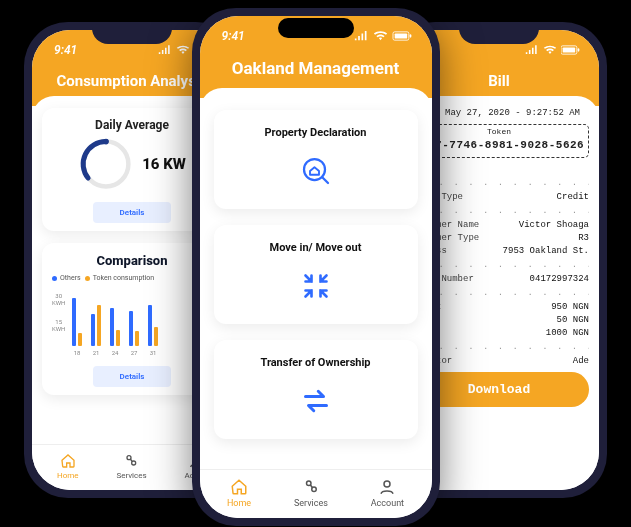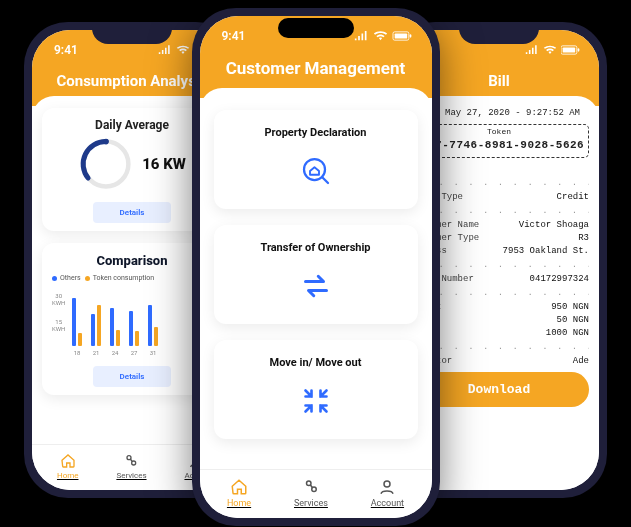--- a/index.html
+++ b/index.html
@@ -53,20 +53,21 @@
   .status-bar {
     background: #F5A623;
     color: #fff;
     height: 40px;
     display: flex;
     align-items: center;
     justify-content: space-between;
     padding: 0 18px 0 22px;
     font-size: 12px;
     font-weight: 600;
+    font-style: italic;
   }
   .status-icons { display: flex; align-items: center; gap: 4px; }
   .header {
     background: #F5A623;
     color: #fff;
     text-align: center;
     font-weight: 700;
     padding: 2px 0 20px;
   }
   .header.h-left { font-size: 15px; padding-bottom: 16px; }
@@ -142,21 +143,21 @@
   .row .k { color:#444; white-space:nowrap; overflow:hidden; }
   .row .v { color:#111; text-align:right; white-space: nowrap; margin-left:4px;}
   .download-btn {
     background:#F5A623; color:#fff; font-size:13px; font-weight:700;
     border-radius: 20px; text-align:center; padding:10px 0; margin-top:6px;
   }
 
   
   .tabbar {
     display:flex; justify-content:space-around; align-items:center;
-    padding: 8px 6px 10px; border-top:1px solid #eee; background:#fff;text-decoration:underline;
+    padding: 8px 6px 10px; border-top:1px solid #eee; background:#fff;
   }
   .tab { display:flex; flex-direction:column; align-items:center; gap:2px; font-size:8px; color:#555; }
   .tab.active { color:#F5A623; }
   .tab svg { width:16px; height:16px; }
   .phone.center .tab svg { width:18px; height:18px; }
   .phone.center .tab { font-size:9px; }
 
   
   .phone.left .content, .phone.right .content { padding: 12px 10px 6px; }
 </style>
@@ -349,60 +350,60 @@
         <svg width="15" height="10" viewBox="0 0 18 12">
             <path fill="#fff" d="M9 11L11 8.5C10 7.7 8 7.7 7 8.5zM4 6C7 3.5 11 3.5 14 6L12.5 7.5C10.5 6 7.5 6 5.5 7.5zM1 3C5.5-0.5 12.5-0.5 17 3L15.5 4.5C12 1.8 6 1.8 2.5 4.5z"></path>
           </svg>
         <svg width="22" height="10" viewBox="0 0 24 12">
             <rect x="0" y="1" width="19" height="10" rx="2" fill="none" stroke="#fff"></rect>
             <rect x="2" y="3" width="15" height="6" rx="1" fill="#fff"></rect>
             <rect x="20" y="4" width="2" height="4" rx="1" fill="#fff"></rect>
           </svg>
       </span>
     </div>
-    <div class="header h-center">Customer Management</div>
+    <div class="header h-center">Oakland Management</div>
     <div class="content center-c">
 
       <div class="card">
         <div class="card-title">Property Declaration</div>
         <div class="icon-wrap">
           <svg viewBox="0 0 48 48">
               <circle cx="22" cy="22" r="14" fill="none" stroke="#2f6bff" stroke-width="3"></circle>
               <path d="M32 32l8 8" stroke="#2f6bff" stroke-width="3" stroke-linecap="round"></path>
               <path d="M16 24l6-5 6 5v5H16z" fill="none" stroke="#2f6bff" stroke-width="2.5" stroke-linejoin="round"></path>
-            </svg>
-        </div>
-      </div>
-
-      <div class="card">
-        <div class="card-title">Transfer of Ownership</div>
-        <div class="icon-wrap">
-          <svg viewBox="0 0 48 48">
-              <g stroke="#2f6bff" stroke-width="4" stroke-linecap="round" stroke-linejoin="round" fill="none">
-                <path d="M10 18h24l-7-7"></path>
-                <path d="M38 30H14l7 7"></path>
-              </g>
             </svg>
         </div>
       </div>
 
       <div class="card">
         <div class="card-title">Move in/ Move out</div>
         <div class="icon-wrap">
           <svg viewBox="0 0 48 48">
               <g stroke="#2f6bff" stroke-width="3.5" stroke-linecap="round" fill="none">
                 <path d="M10 10l8 8M18 10v8h-8"></path>
                 <path d="M38 10l-8 8M30 10v8h8"></path>
                 <path d="M10 38l8-8M18 38v-8h-8"></path>
                 <path d="M38 38l-8-8M30 38v-8h8"></path>
               </g>
             </svg>
         </div>
       </div>
 
+      <div class="card">
+        <div class="card-title">Transfer of Ownership</div>
+        <div class="icon-wrap">
+          <svg viewBox="0 0 48 48">
+              <g stroke="#2f6bff" stroke-width="4" stroke-linecap="round" stroke-linejoin="round" fill="none">
+                <path d="M10 18h24l-7-7"></path>
+                <path d="M38 30H14l7 7"></path>
+              </g>
+            </svg>
+        </div>
+      </div>
+
     </div>
     <div class="tabbar">
       <div class="tab active">
         <svg viewBox="0 0 24 24">
             <path fill="none" stroke="currentColor" stroke-width="2" d="M3 11L12 3l9 8v9a1 1 0 01-1 1h-5v-6H10v6H5a1 1 0 01-1-1z"></path>
           </svg>
         <span>Home</span>
       </div>
       <div class="tab">
         <svg viewBox="0 0 24 24">

